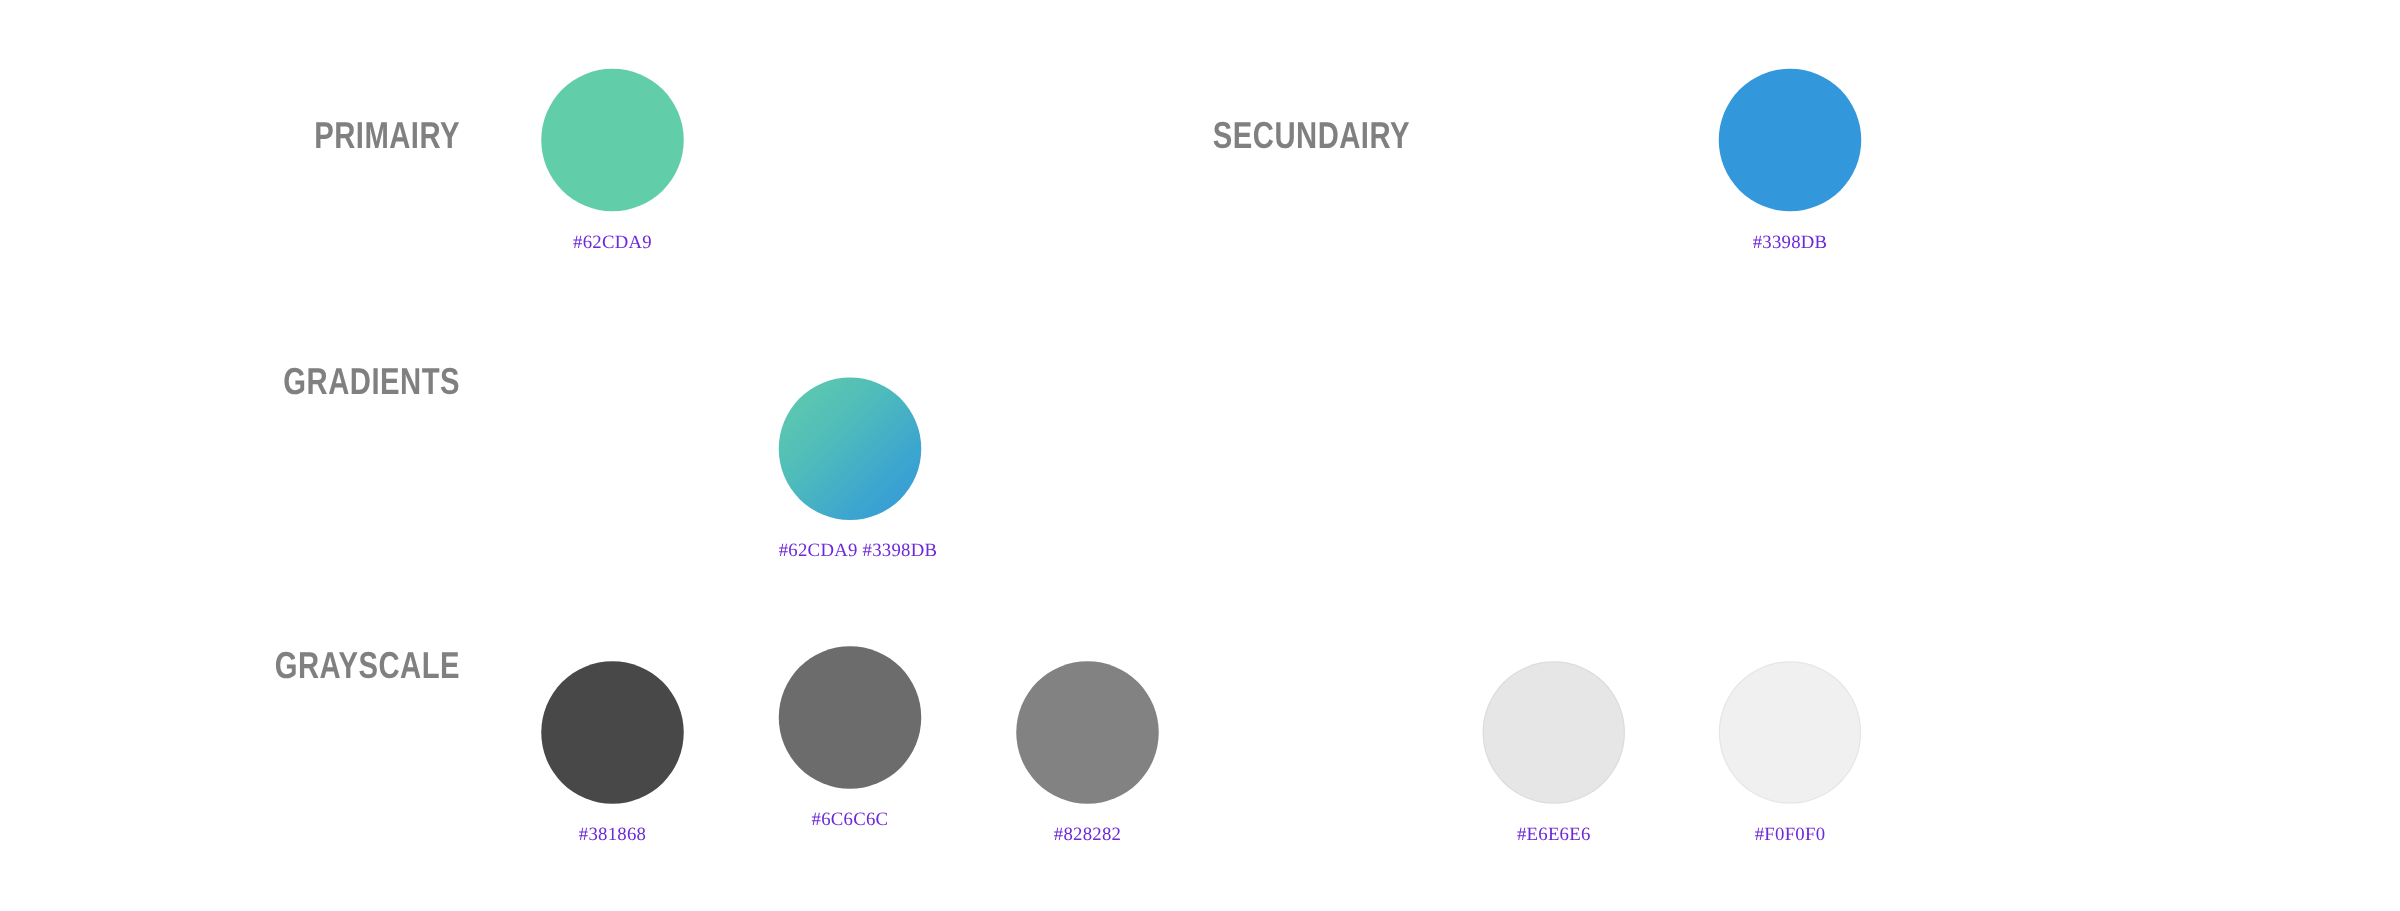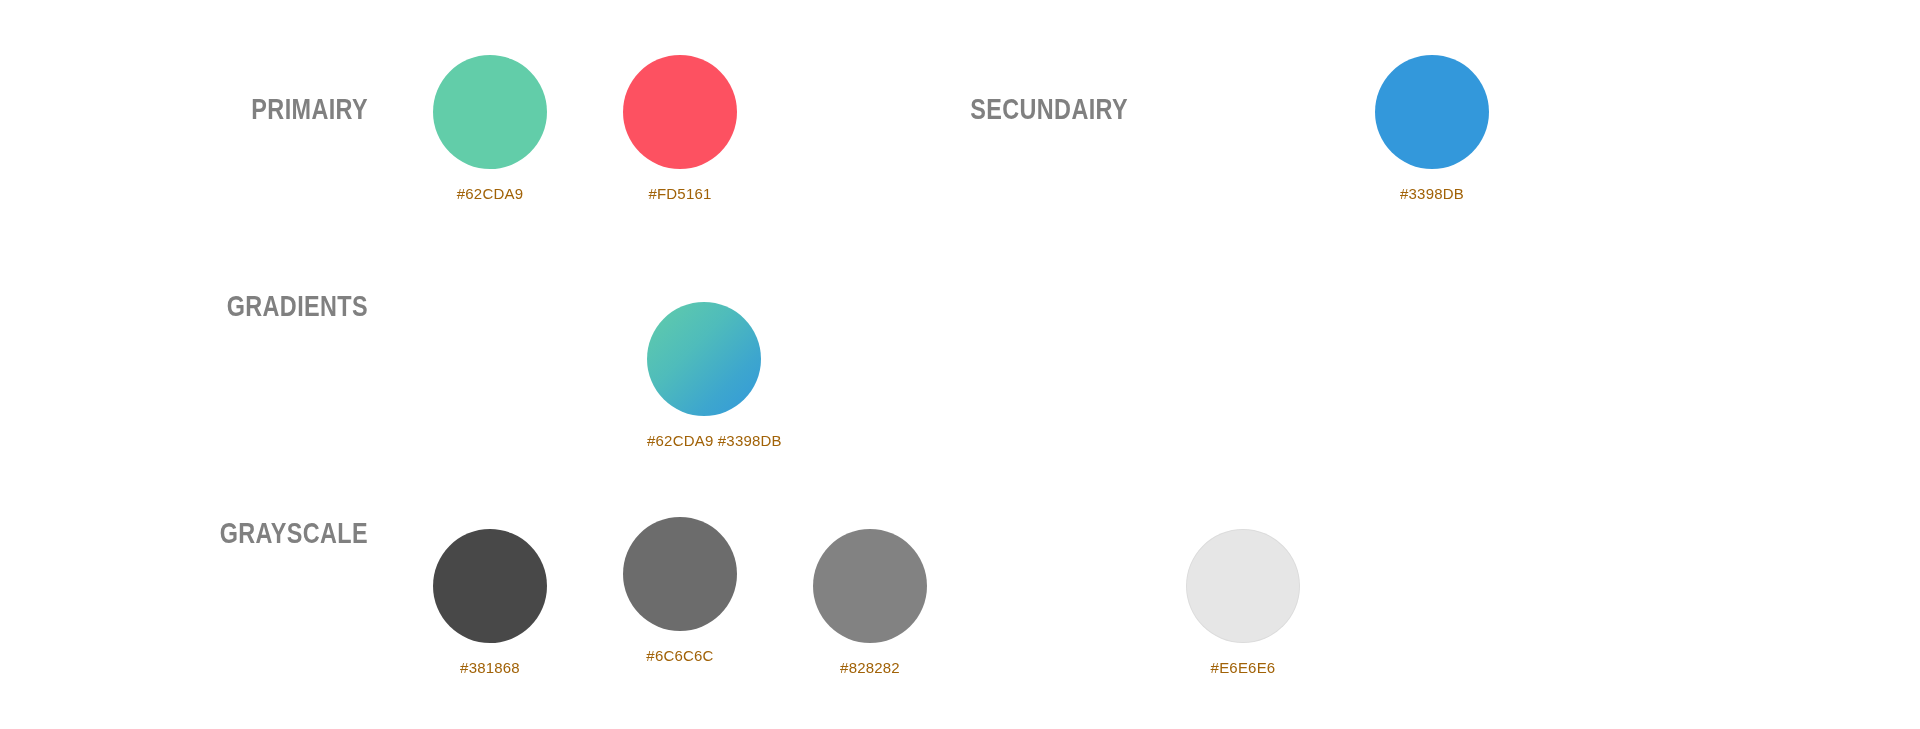--- a/index.html
+++ b/index.html
@@ -45,24 +45,24 @@
 
   .swatch-circle {
     width: 114px;
     height: 114px;
     border-radius: 50%;
     display: block;
   }
 
   .swatch-caption {
     margin-top: 16px;
-    font-family: Liberation Sans, sans-serif;
+    font-family: Liberation Serif, serif;
     font-size: 15px;
     line-height: 1.2;
-    color: #a16207;
+    color: #6d28d9;
     white-space: nowrap;
     letter-spacing: 0.2px;
   }
 
   
   .swatch-circle.hairline {
     box-shadow: inset 0 0 0 1px rgba(0, 0, 0, 0.045);
   }
 </style>
 </head>
@@ -70,37 +70,33 @@
 
 <div id="palette-sheet">
 
   <div class="section-label" style="left:0; width:368px; top:94px;">PRIMAIRY</div>
 
   <div class="swatch" style="left:433px; top:55px;">
     <span class="swatch-circle" style="background:#62CDA9;"></span>
     <div class="swatch-caption">#62CDA9</div>
   </div>
 
-  <div class="swatch" style="left:623px; top:55px;">
-    <span class="swatch-circle" style="background:#FD5161;"></span>
-    <div class="swatch-caption">#FD5161</div>
-  </div>
 
   <div class="section-label" style="left:760px; width:368px; top:94px;">SECUNDAIRY</div>
 
 
   <div class="swatch" style="left:1375px; top:55px;">
     <span class="swatch-circle" style="background:#3398DB;"></span>
     <div class="swatch-caption">#3398DB</div>
   </div>
 
   <div class="section-label" style="left:0; width:368px; top:291px;">GRADIENTS</div>
 
 
-  <div class="swatch" style="left:623px; top:302px;margin-left:24px;">
+  <div class="swatch" style="left:623px; top:302px;">
     <span class="swatch-circle" style="background:linear-gradient(135deg,#62CDA9 0%,#4FBCBB 40%,#3DA6CE 72%,#3398DB 100%);"></span>
     <div class="swatch-caption">#62CDA9  #3398DB</div>
   </div>
 
   <div class="section-label" style="left:0; width:368px; top:518px;">GRAYSCALE</div>
 
   <div class="swatch" style="left:433px; top:529px;">
     <span class="swatch-circle" style="background:#484848;"></span>
     <div class="swatch-caption">#381868</div>
   </div>
@@ -114,15 +110,19 @@
     <span class="swatch-circle" style="background:#828282;"></span>
     <div class="swatch-caption">#828282</div>
   </div>
 
 
   <div class="swatch" style="left:1186px; top:529px;">
     <span class="swatch-circle hairline" style="background:#E6E6E6;"></span>
     <div class="swatch-caption">#E6E6E6</div>
   </div>
 
+  <div class="swatch" style="left:1375px; top:529px;">
+    <span class="swatch-circle hairline" style="background:#F0F0F0;"></span>
+    <div class="swatch-caption">#F0F0F0</div>
+  </div>
 
 
 </div>
 
 </body></html>

